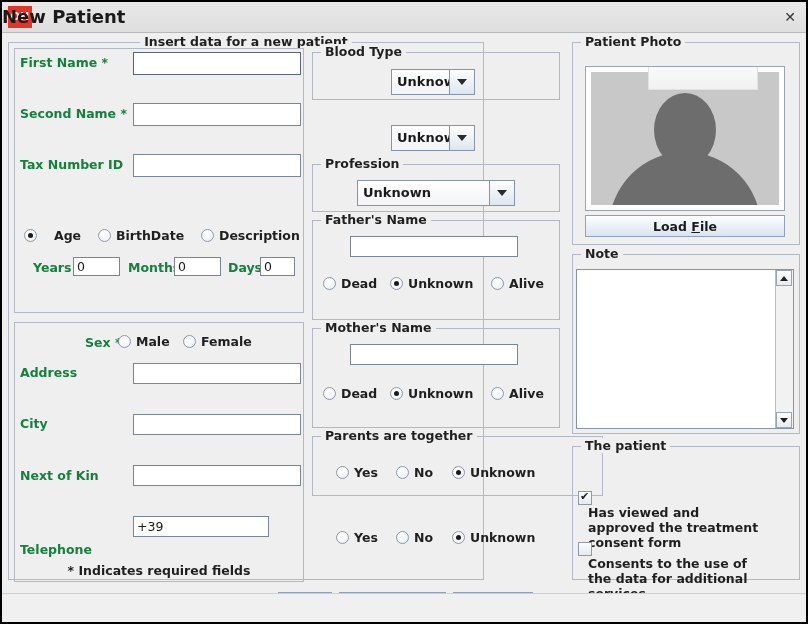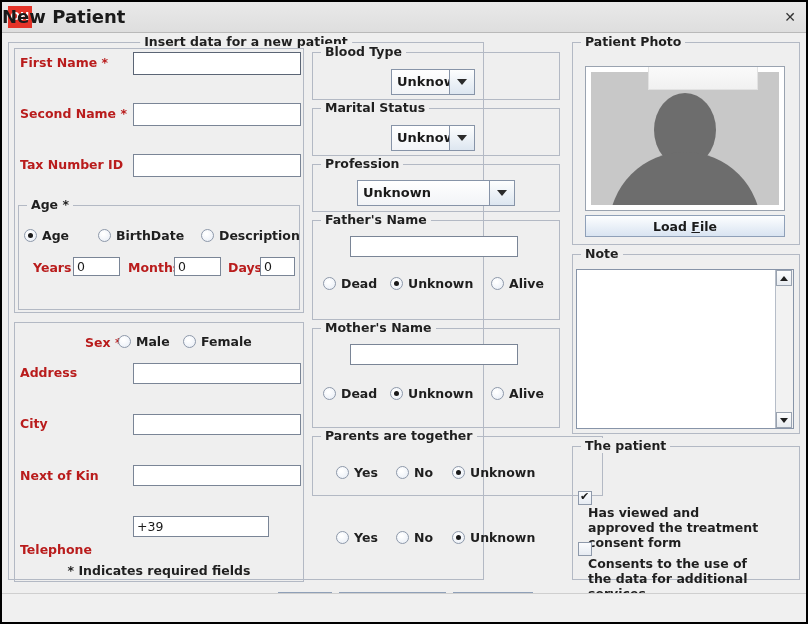--- a/index.html
+++ b/index.html
@@ -19,21 +19,21 @@
          font-size:18px;font-weight:bold;color:#1a1a1a;}
   .closebtn{position:absolute;right:4px;top:3px;width:24px;height:24px;line-height:24px;text-align:center;
             font-size:14px;font-weight:bold;color:#333;cursor:default;}
 
   
   .group{position:absolute;border:1px solid #b3b9c4;box-sizing:border-box;}
   .group > .gtitle{position:absolute;top:-9px;left:8px;background:#efefef;padding:0 4px;
         font-size:12.5px;font-weight:bold;color:#1f1f1f;white-space:nowrap;}
   .group > .gtitle.center{left:50%;transform:translateX(-50%);}
 
-  .lbl{position:absolute;font-size:12.5px;font-weight:bold;color:#b91c1c;white-space:nowrap;text-align:center;}
+  .lbl{position:absolute;font-size:12.5px;font-weight:bold;color:#15803d;white-space:nowrap;text-align:center;}
 
   
   .tf{position:absolute;background:#fff;border:1px solid #7a8596;box-sizing:border-box;
       font-family:"DejaVu Sans","Liberation Sans",sans-serif;font-size:12.5px;color:#1a1a1a;
       padding:0 3px;outline:none;}
   .tf.focused{border:1px solid #5b6575;}
 
   
   .combo{position:absolute;height:26px;box-sizing:border-box;border:1px solid #8794a8;background:#fff;display:flex;}
   .combo .cval{flex:1;line-height:24px;padding-left:5px;font-size:13px;font-weight:bold;color:#1a1a1a;
@@ -104,24 +104,21 @@
 
   <div class="lbl" style="left:18px;top:53px;">First Name *</div>
   <input class="tf focused" style="left: 131px; top: 50px; width: 168px; height: 23px;" value="">
 
   <div class="lbl" style="left:18px;top:104px;">Second Name *</div>
   <input class="tf" style="left: 131px; top: 101px; width: 168px; height: 23px;" value="">
 
   <div class="lbl" style="left:18px;top:155px;">Tax Number ID</div>
   <input class="tf" style="left: 131px; top: 152px; width: 168px; height: 23px;" value="">
 
-  <div class="group" style="left:16px;top:203px;width:282px;height:105px;">
-    <div class="gtitle">Age *</div>
-  </div>
-  <div class="radio" style="left:22px;top:226px;">
+  <div class="radio" style="left:22px;top:226px;gap:12px;">
     <span class="rb on"></span>
     <span class="rlabel">Age</span>
   </div>
   <div class="radio" style="left:96px;top:226px;justify-content:flex-end;">
     <span class="rb"></span>
     <span class="rlabel">BirthDate</span>
   </div>
   <div class="radio" style="left:199px;top:226px;">
     <span class="rb"></span>
     <span class="rlabel">Description</span>
@@ -163,23 +160,20 @@
   <div class="group" style="left:310px;top:50px;width:248px;height:48px;">
     <div class="gtitle">Blood Type</div>
   </div>
   <div class="combo" style="left:389px;top:67px;width:84px;">
     <div class="cval">Unknown</div>
     <div class="carrow">
         <i></i>
       </div>
   </div>
 
-  <div class="group" style="left:310px;top:106px;width:248px;height:48px;">
-    <div class="gtitle">Marital Status</div>
-  </div>
   <div class="combo" style="left:389px;top:123px;width:84px;">
     <div class="cval">Unknown</div>
     <div class="carrow">
         <i></i>
       </div>
   </div>
 
   <div class="group" style="left:310px;top:162px;width:248px;height:48px;">
     <div class="gtitle">Profession</div>
   </div>

